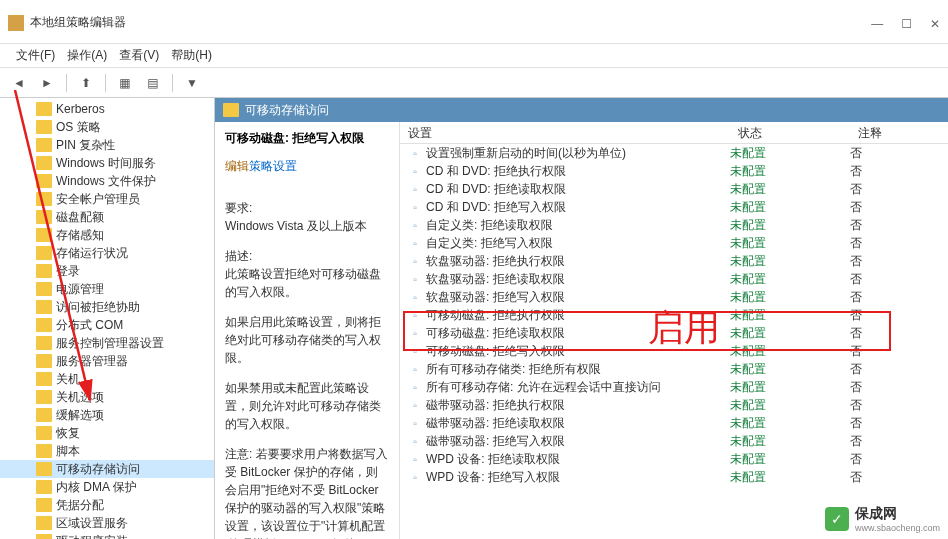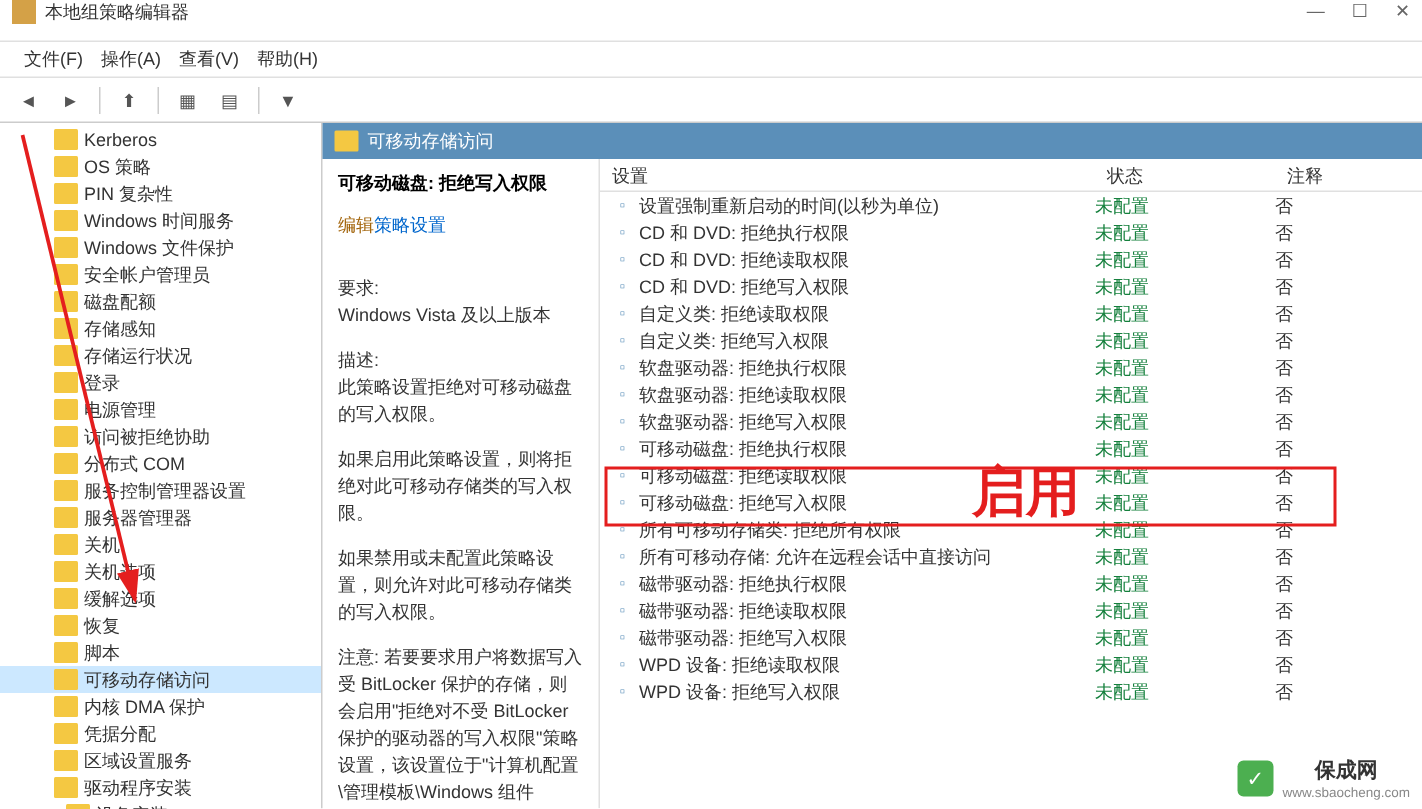--- a/index.html
+++ b/index.html
@@ -1,17 +1,17 @@
 <!DOCTYPE html>
 <html><head>
 <meta charset="utf-8">
 <style>
 *{margin:0;padding:0;box-sizing:border-box;font-family:"Microsoft YaHei","Segoe UI",sans-serif;font-size:12px}
 body{width:948px;height:539px;background:#fff;position:relative;overflow:hidden}
-.titlebar{height:28px;display:flex;align-items:flex-start;padding:0 8px;border-bottom:1px solid #e0e0e0}
+.titlebar{height:44px;display:flex;align-items:flex-end;padding:12px 8px;border-bottom:1px solid #e0e0e0}
 .titlebar .app-icon{width:16px;height:16px;background:#d4a147;margin-right:6px}
 .titlebar .title{flex:1;color:#333}
 .titlebar .winbtns{display:flex;gap:18px;color:#666}
 .titlebar .winbtns span{cursor:pointer}
 .menubar{height:24px;display:flex;align-items:center;padding:0 16px;gap:12px;border-bottom:1px solid #e0e0e0}
 .menubar span{color:#333;cursor:pointer}
 .toolbar{height:30px;display:flex;align-items:center;padding:0 8px;gap:6px;border-bottom:1px solid #ccc}
 .tbtn{width:22px;height:22px;display:flex;align-items:center;justify-content:center;color:#555;border:1px solid transparent}
 .tsep{width:1px;height:18px;background:#ccc;margin:0 2px}
 .main{display:flex;height:457px}
@@ -36,25 +36,25 @@
 .list-header .col{padding:3px 8px;color:#333;border-right:1px solid transparent}
 .col-setting{width:330px}
 .col-state{width:120px}
 .col-note{flex:1}
 .list-row{display:flex;height:18px;align-items:center;cursor:pointer}
 .list-row .ricon{width:14px;height:14px;margin:0 4px 0 8px;display:flex;align-items:center;justify-content:center;font-size:10px;color:#5b8fb9;flex-shrink:0}
 .list-row .rsetting{width:304px;color:#333;white-space:nowrap;overflow:hidden}
 .list-row .rstate{width:120px;color:#15803d}
 .list-row .rnote{flex:1;color:#333}
 .redbox{position:absolute;border:2px solid #e41e1e;pointer-events:none}
-.redtext{position:absolute;color:#e41e1e;font-size:36px;font-weight:700;pointer-events:none}
+.redtext{position:absolute;color:#e41e1e;font-size:36px;font-weight:400;pointer-events:none}
 .arrow-svg{position:absolute;pointer-events:none}
 .watermark{position:absolute;right:8px;bottom:6px;display:flex;align-items:center;gap:6px}
 .watermark .shield{width:24px;height:24px;background:#4caf50;border-radius:4px;display:flex;align-items:center;justify-content:center;color:#fff;font-size:14px}
-.watermark .wtext{text-align:center}
+.watermark .wtext{text-align:left}
 .watermark .wtext .w1{font-size:14px;color:#333;font-weight:bold}
 .watermark .wtext .w2{font-size:9px;color:#888}
 ::-webkit-scrollbar{width:16px;height:16px}
 ::-webkit-scrollbar-track{background:#f0f0f0}
 ::-webkit-scrollbar-thumb{background:#c0c0c0;border:2px solid #f0f0f0}
 </style>
 </head>
 <body>
 
 <div class="titlebar">

